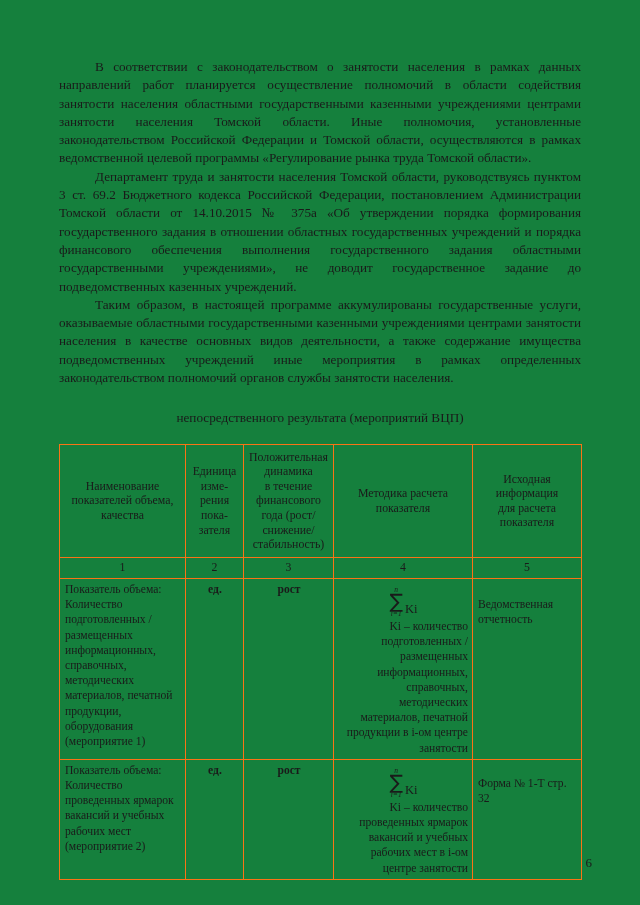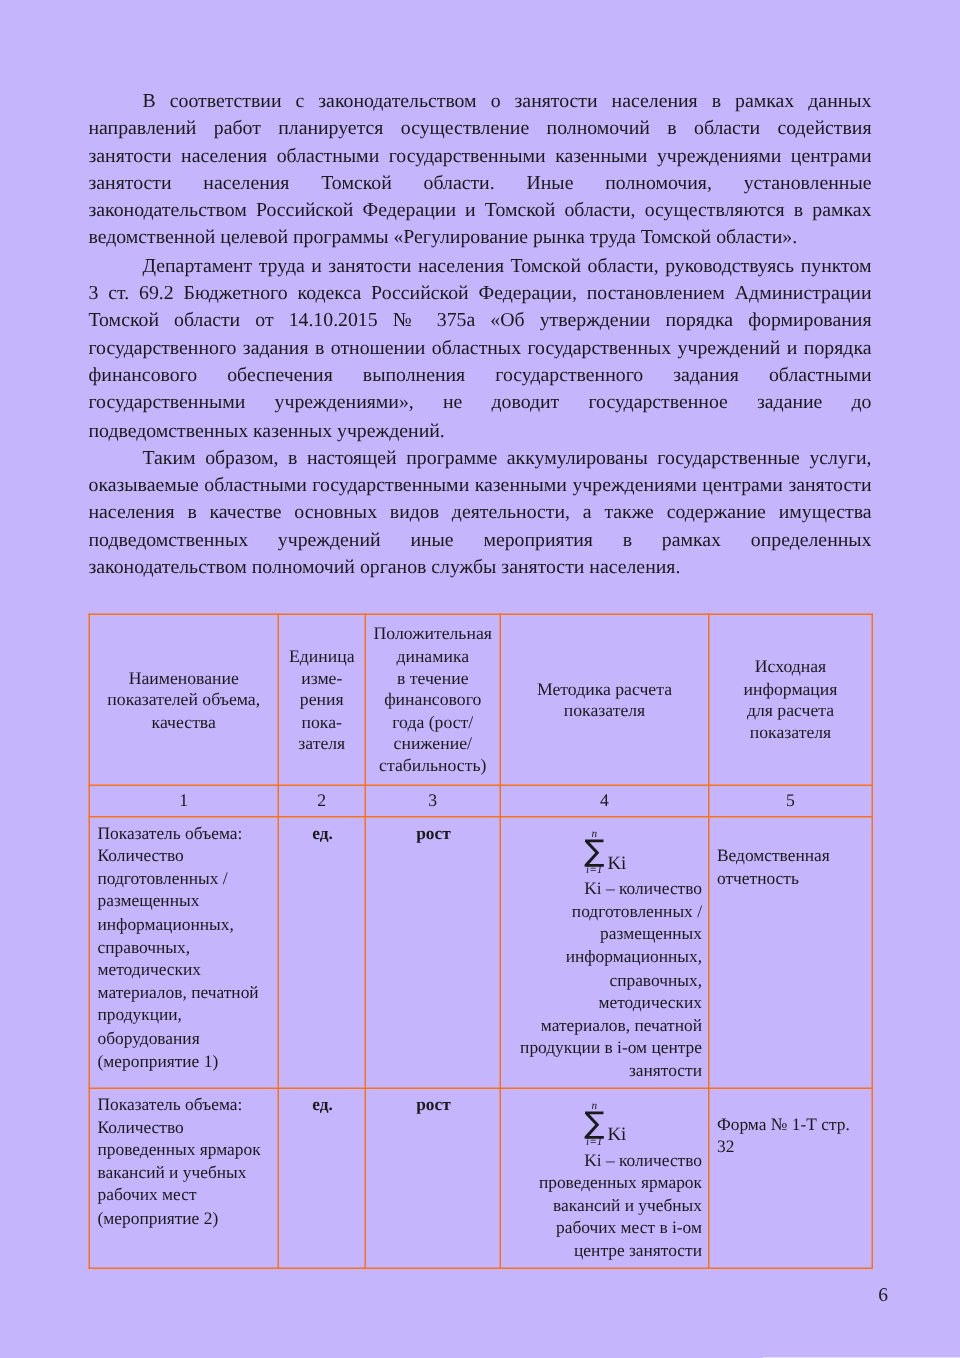--- a/index.html
+++ b/index.html
@@ -9,21 +9,21 @@
     background: #ffffff;
   }
   body {
     font-family: "Liberation Serif", "DejaVu Serif", serif;
     color: #1a1a1a;
   }
   .page {
     position: relative;
     width: 640px;
     height: 905px;
-    background: #c4b5fd;
+    background: #15803d;
     box-sizing: border-box;
     overflow: hidden;
   }
   .content {
     position: absolute;
     left: 59px;
     top: 58px;
     width: 522px;
   }
 
@@ -170,20 +170,21 @@
 <body>
 
 <div class="page">
   <div class="content">
 
     <p class="para">В соответствии с законодательством о занятости населения в рамках данных направлений работ планируется осуществление полномочий в области содействия занятости населения областными государственными казенными учреждениями центрами занятости населения Томской области. Иные полномочия, установленные законодательством Российской Федерации и Томской области, осуществляются в рамках ведомственной целевой программы «Регулирование рынка труда Томской области».</p>
     <p class="para">Департамент труда и занятости населения Томской области, руководствуясь пунктом 3 ст. 69.2 Бюджетного кодекса Российской Федерации, постановлением Администрации Томской области от 14.10.2015 № 375а «Об утверждении порядка формирования государственного задания в отношении областных государственных учреждений и порядка финансового обеспечения выполнения государственного задания областными государственными учреждениями», не доводит государственное задание до подведомственных казенных учреждений.</p>
     <p class="para">Таким образом, в настоящей программе аккумулированы государственные услуги, оказываемые областными государственными казенными учреждениями центрами занятости населения в качестве основных видов деятельности, а также содержание имущества подведомственных учреждений иные мероприятия в рамках определенных законодательством полномочий органов службы занятости населения.</p>
 
     <div class="section-heading">
+      <span class="hl">непосредственного результата (мероприятий ВЦП)</span>
     </div>
 
     <div class="tbl-wrap">
       <table class="methods">
         <colgroup>
           <col class="c1">
             <col class="c2">
             <col class="c3">
             <col class="c4">
             <col class="c5">

